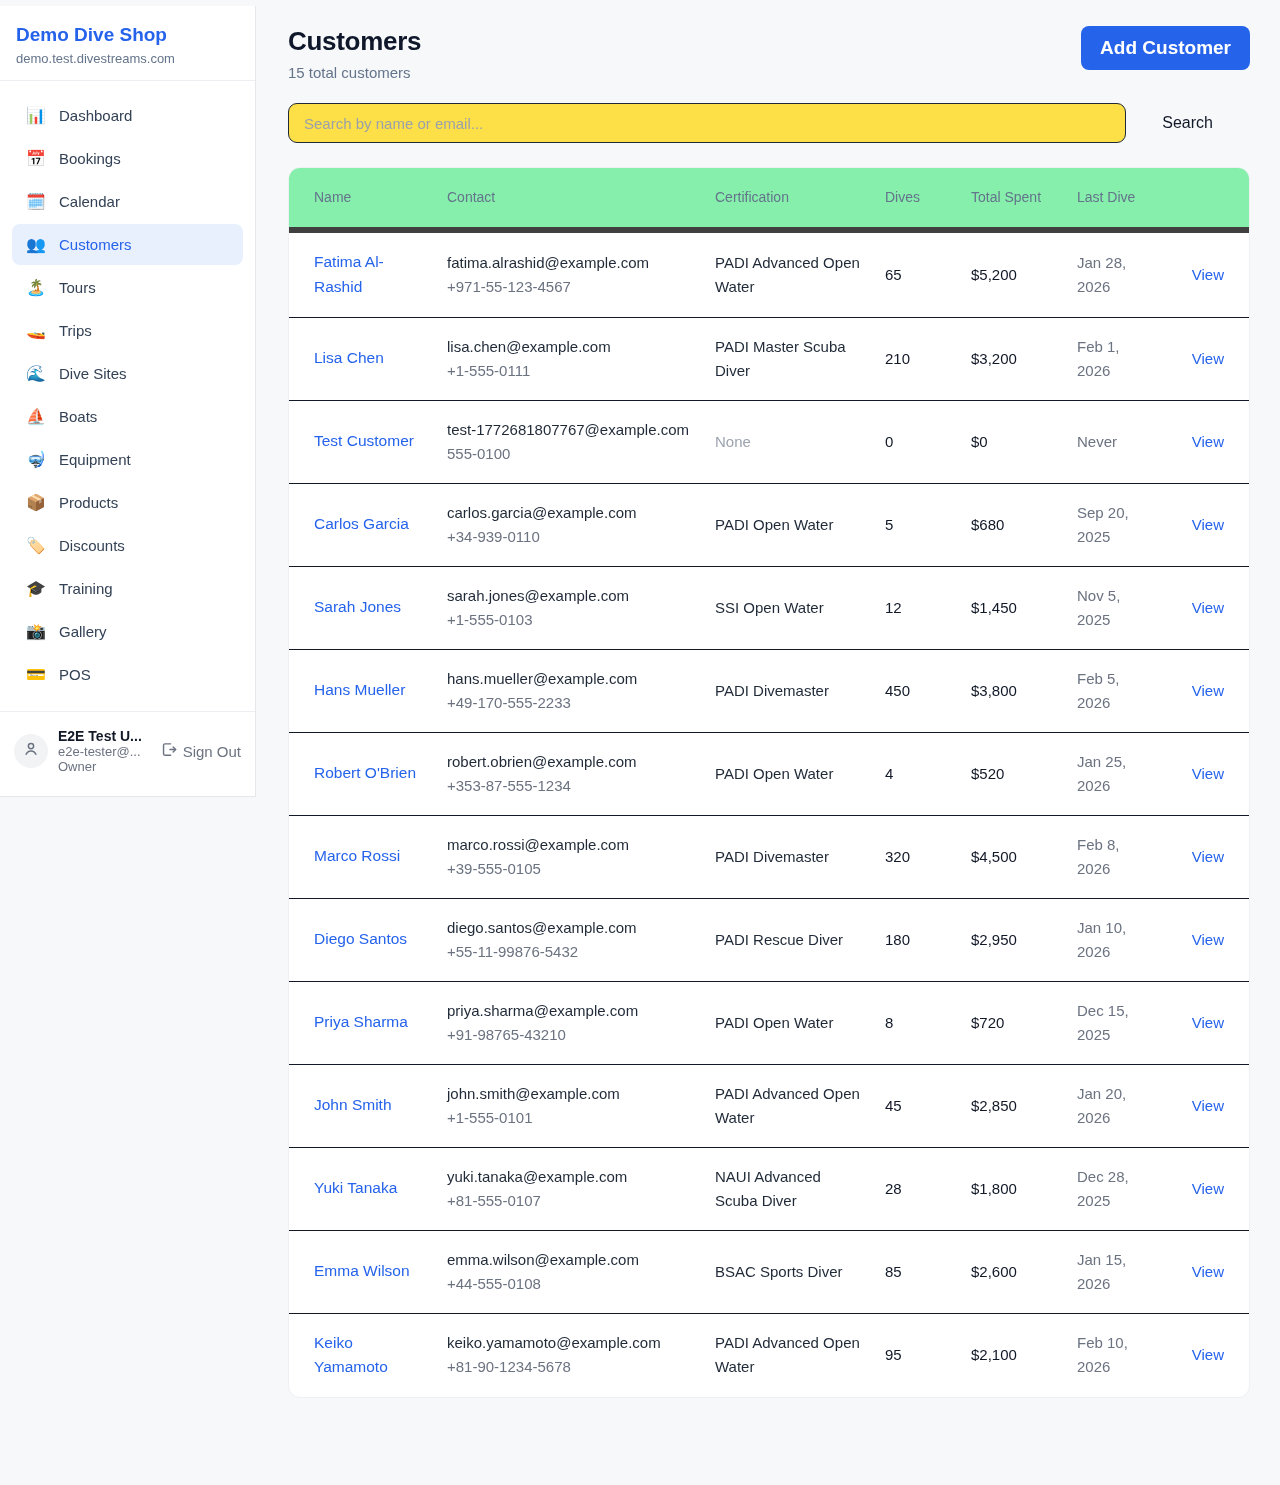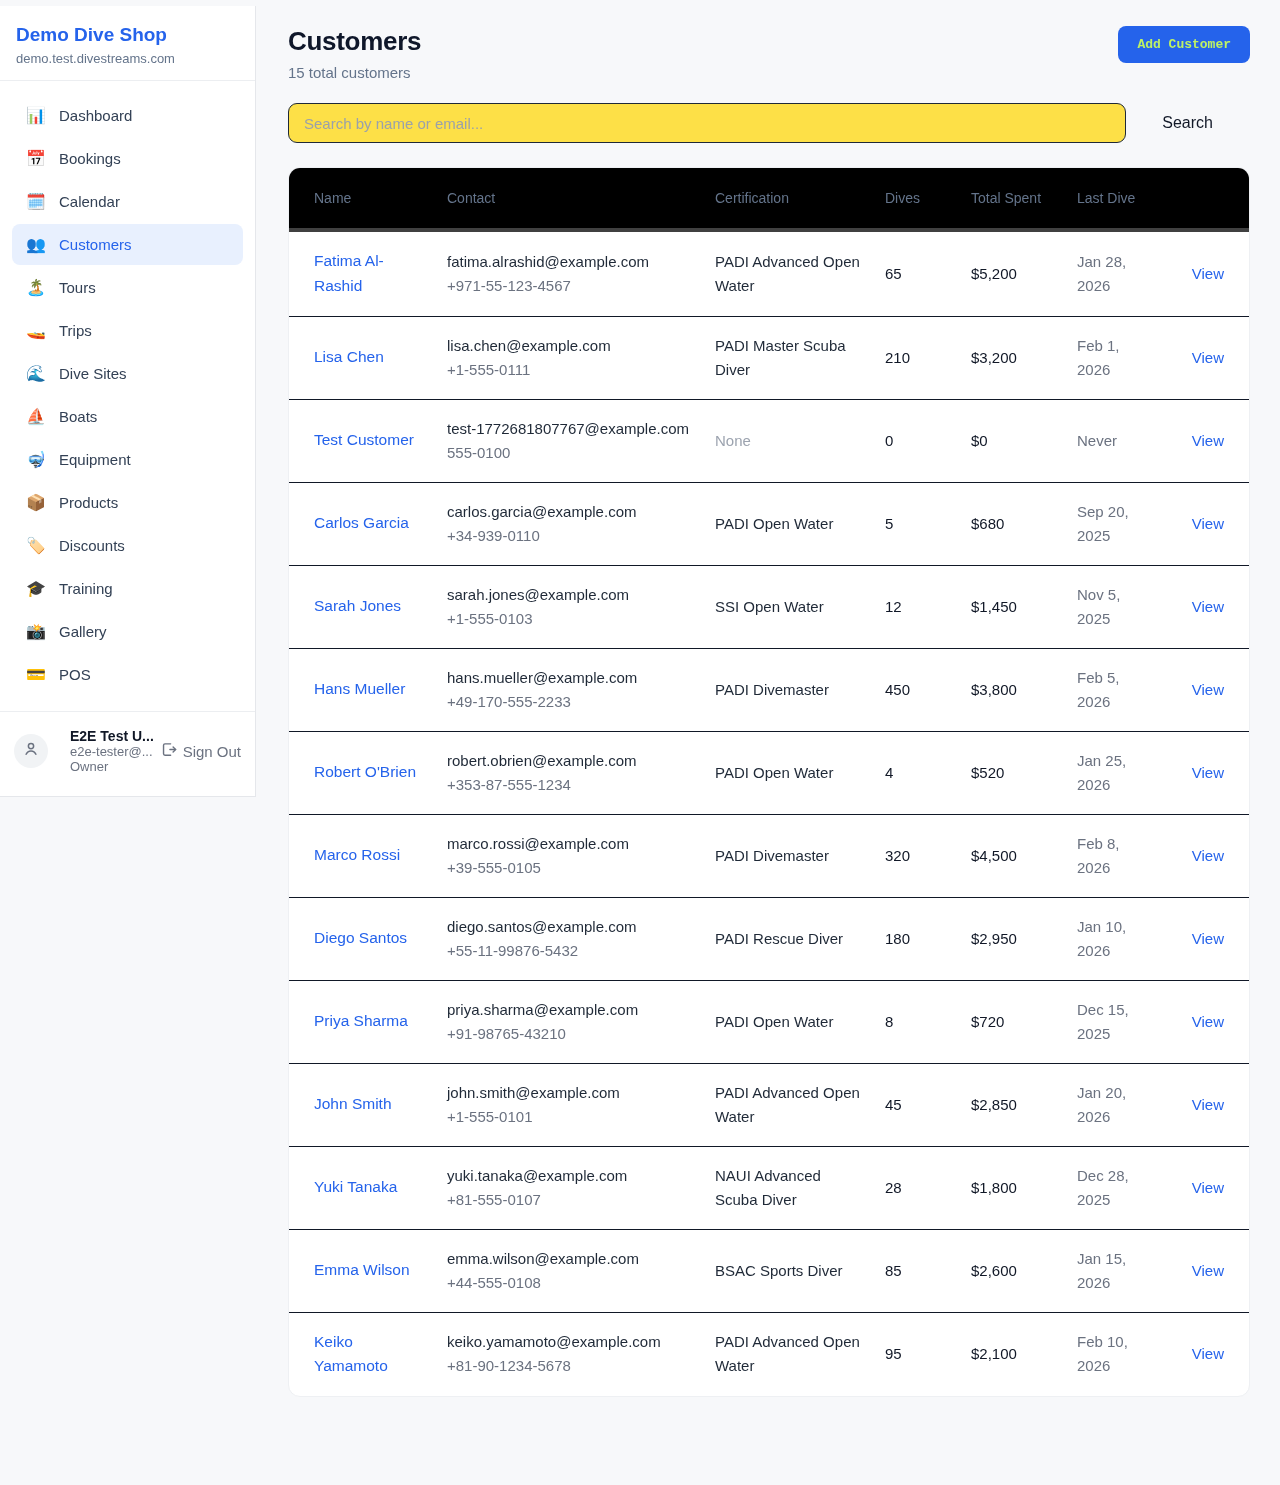--- a/index.html
+++ b/index.html
@@ -30,21 +30,21 @@
     display: flex; align-items: center; gap: 13px;
     padding: 11px 14px; border-radius: 8px;
     font-size: 15px; color: #334155;
     cursor: pointer; margin-bottom: 2px;
   }
   .nav-item .icn { width: 20px; font-size: 16px; text-align: center; flex: 0 0 20px; }
   .nav-item.active { background: #e8f0fe; color: #2563eb; }
   .user-block {
     border-top: 1px solid #eceef1;
     padding: 16px 14px 22px 14px;
-    display: flex; align-items: center; gap: 22px;
+    display: flex; align-items: center; gap: 10px;
   }
   .avatar {
     width: 34px; height: 34px; border-radius: 50%;
     background: #f1f3f5; flex: 0 0 34px;
     display: flex; align-items: center; justify-content: center;
   }
   .user-meta { min-width: 0; flex: 1; }
   .user-name { font-size: 14px; font-weight: bold; color: #111827; white-space: nowrap; }
   .user-email, .user-role { font-size: 13px; color: #6b7280; white-space: nowrap; }
   .signout {
@@ -52,24 +52,24 @@
     color: #6b7280; font-size: 15px; cursor: pointer; white-space: nowrap;
     background: none; border: none; font-family: inherit;
   }
 
   
   .main { margin-left: 256px; padding: 26px 30px 24px 32px; }
   .page-header { display: flex; justify-content: space-between; align-items: flex-start; }
   .page-title { font-size: 26px; font-weight: bold; color: #0f172a; letter-spacing: -0.3px; }
   .page-subtitle { font-size: 15px; color: #64748b; margin-top: 7px; }
   .btn-primary {
-    background: #2563eb; color: #bef264;
+    background: #2563eb; color: #ffffff;
     border: none; border-radius: 8px;
-    padding: 11px 19px; font-size: 13px; font-weight: 600;
-    font-family: Liberation Mono, monospace; cursor: pointer;
+    padding: 11px 19px; font-size: 19px; font-weight: 600;
+    font-family: Liberation Sans, sans-serif; cursor: pointer;
   }
 
   .search-row { display: flex; align-items: center; margin-top: 22px; }
   .search-input {
     flex: 1; height: 40px;
     border: 1.5px solid #1f2937; border-radius: 9px;
     padding: 0 15px; font-size: 15px; font-family: inherit;
     color: #111827; background: #fde047; outline: none;
   }
   .search-input::placeholder { color: #9aa1ab; }
@@ -82,25 +82,25 @@
   
   .card {
     margin-top: 24px;
     background: #fff;
     border-radius: 12px;
     overflow: hidden;
     border: 1px solid #eef0f3;
   }
   table { width: 100%; border-collapse: collapse; table-layout: fixed; }
   thead th {
-    background: #000000;
+    background: #86efac;
     color: #64748b; font-weight: normal; font-size: 14px;
     text-align: left; vertical-align: middle;
     padding: 12px 12px; height: 62px; line-height: 1.45;
-    border-bottom: 4px solid #404040;
+    border-bottom: 6px solid #404040;
   }
   thead th:first-child { padding-left: 25px; }
   tbody td {
     padding: 17px 12px;
     border-bottom: 1px solid #111827;
     font-size: 15px; vertical-align: middle; line-height: 1.6;
     word-wrap: break-word; overflow-wrap: break-word;
   }
   tbody tr:last-child td { border-bottom: none; }
   td.c-name { padding-left: 25px; }

